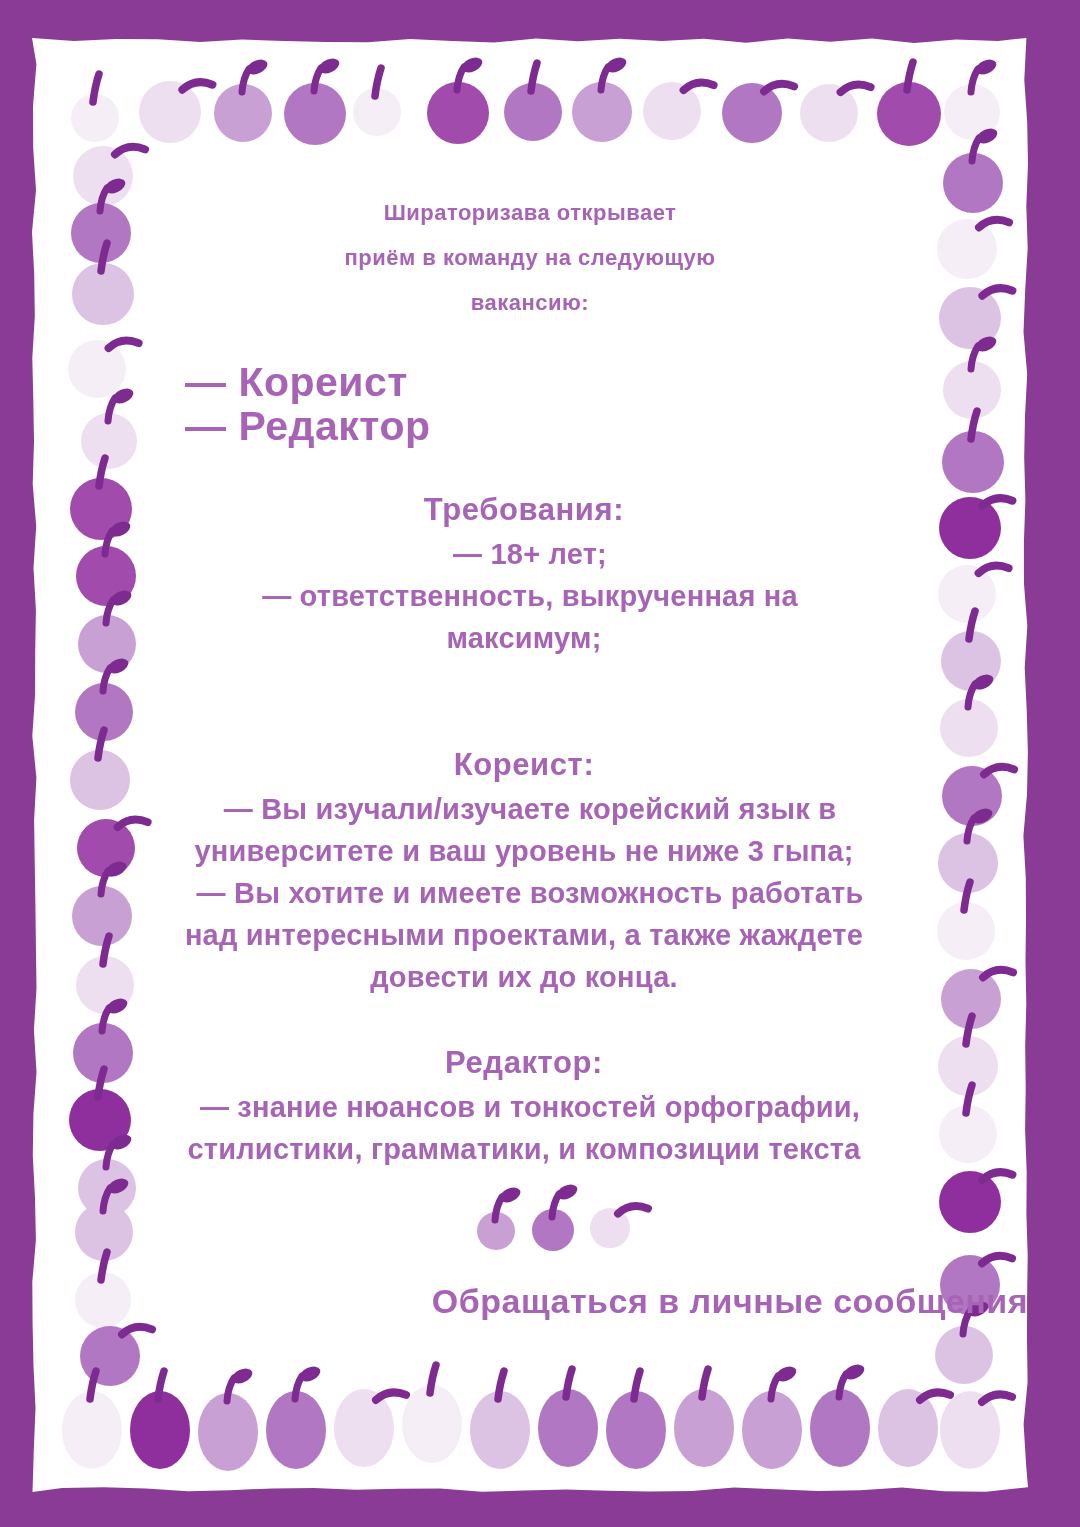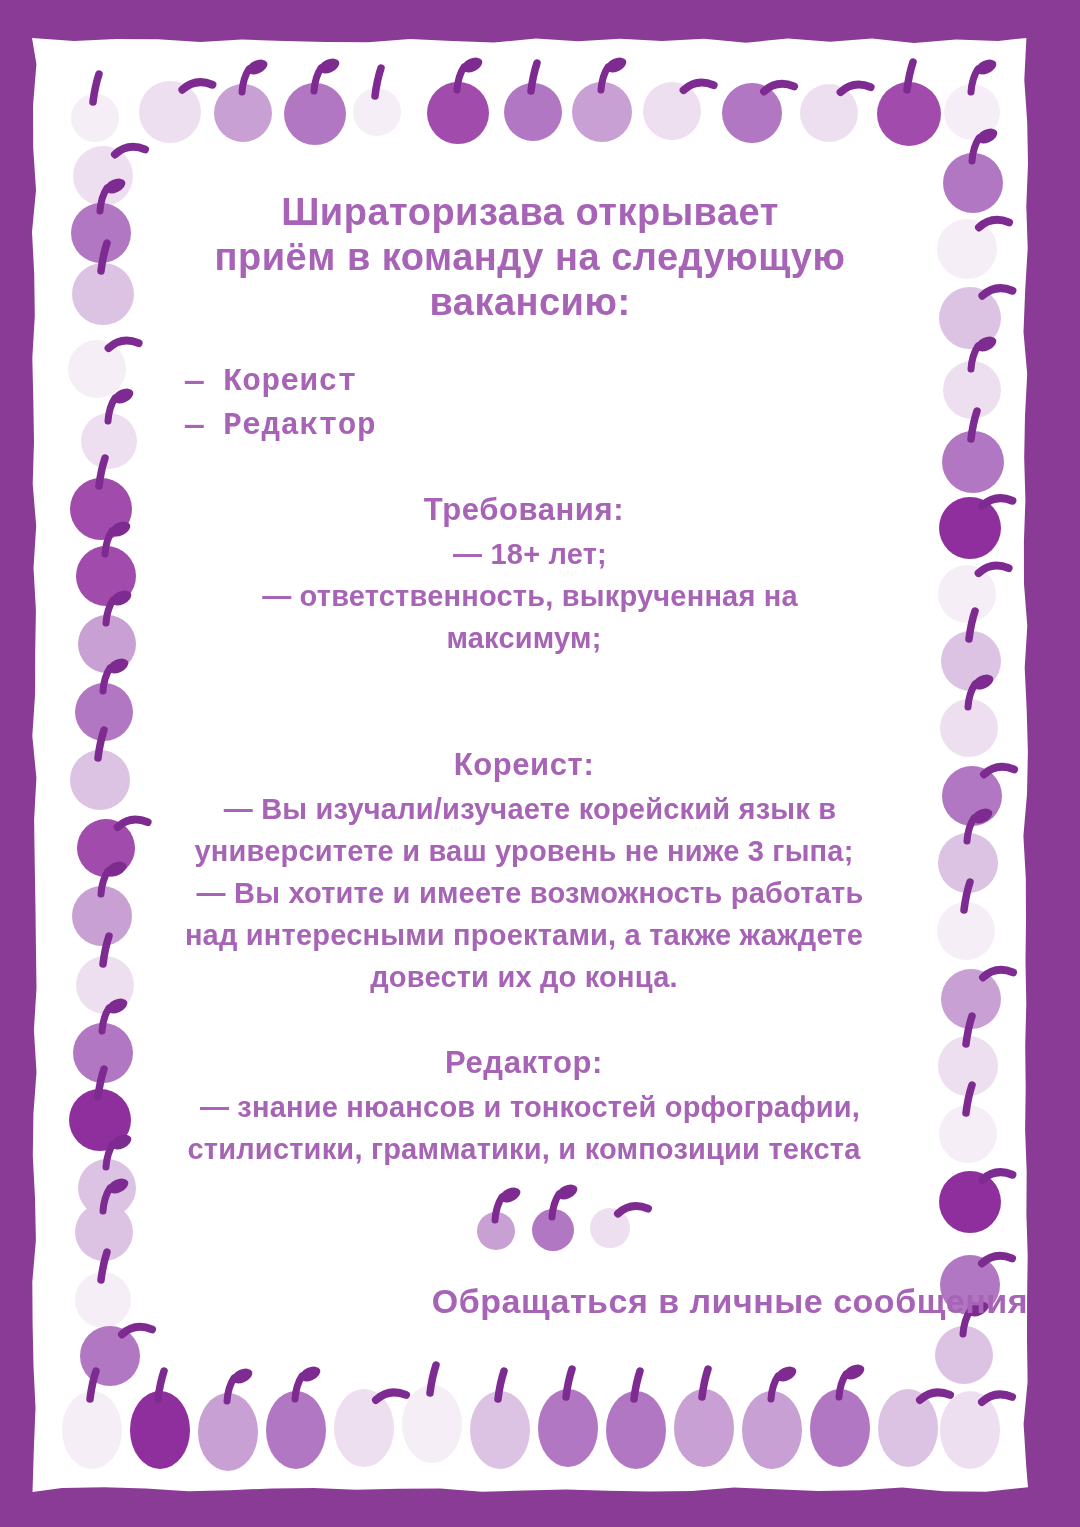--- a/index.html
+++ b/index.html
@@ -16,25 +16,25 @@
     position:absolute;left:0;top:0;width:1080px;height:1527px;
     z-index:2;pointer-events:none;
   }
   .berry-layer svg{position:absolute;}
   .content{
     position:absolute;left:32px;top:38px;width:996px;height:1454px;
     z-index:3;color:var(--text,#a763b5);font-weight:bold;
   }
   .title{
     position:absolute;top:152px;left:0;width:100%;text-align:center;
-    font-size:38px;line-height:45px;letter-spacing:.5px;white-space:nowrap;
+    font-size:22px;line-height:45px;letter-spacing:.5px;white-space:nowrap;
   }
   .vacancies{
     position:absolute;top:322px;left:153px;
-    font-size:31px;line-height:44px;letter-spacing:.5px;font-family:Liberation Mono, monospace;
+    font-size:41px;line-height:44px;letter-spacing:.5px;
   }
   .section{position:absolute;left:142px;width:700px;text-align:center;}
   .section .heading{font-size:31px;line-height:46px;letter-spacing:.6px;}
   .section .item{font-size:29px;line-height:42px;letter-spacing:.2px;text-indent:12px;}
   .sec-0{top:449px;}
   .sec-1{top:704px;}
   .sec-2{top:1002px;}
   .footer{
     position:absolute;top:1242px;left:0;width:100%;text-align:right;
     font-size:34px;line-height:43px;letter-spacing:.5px;white-space:nowrap;

